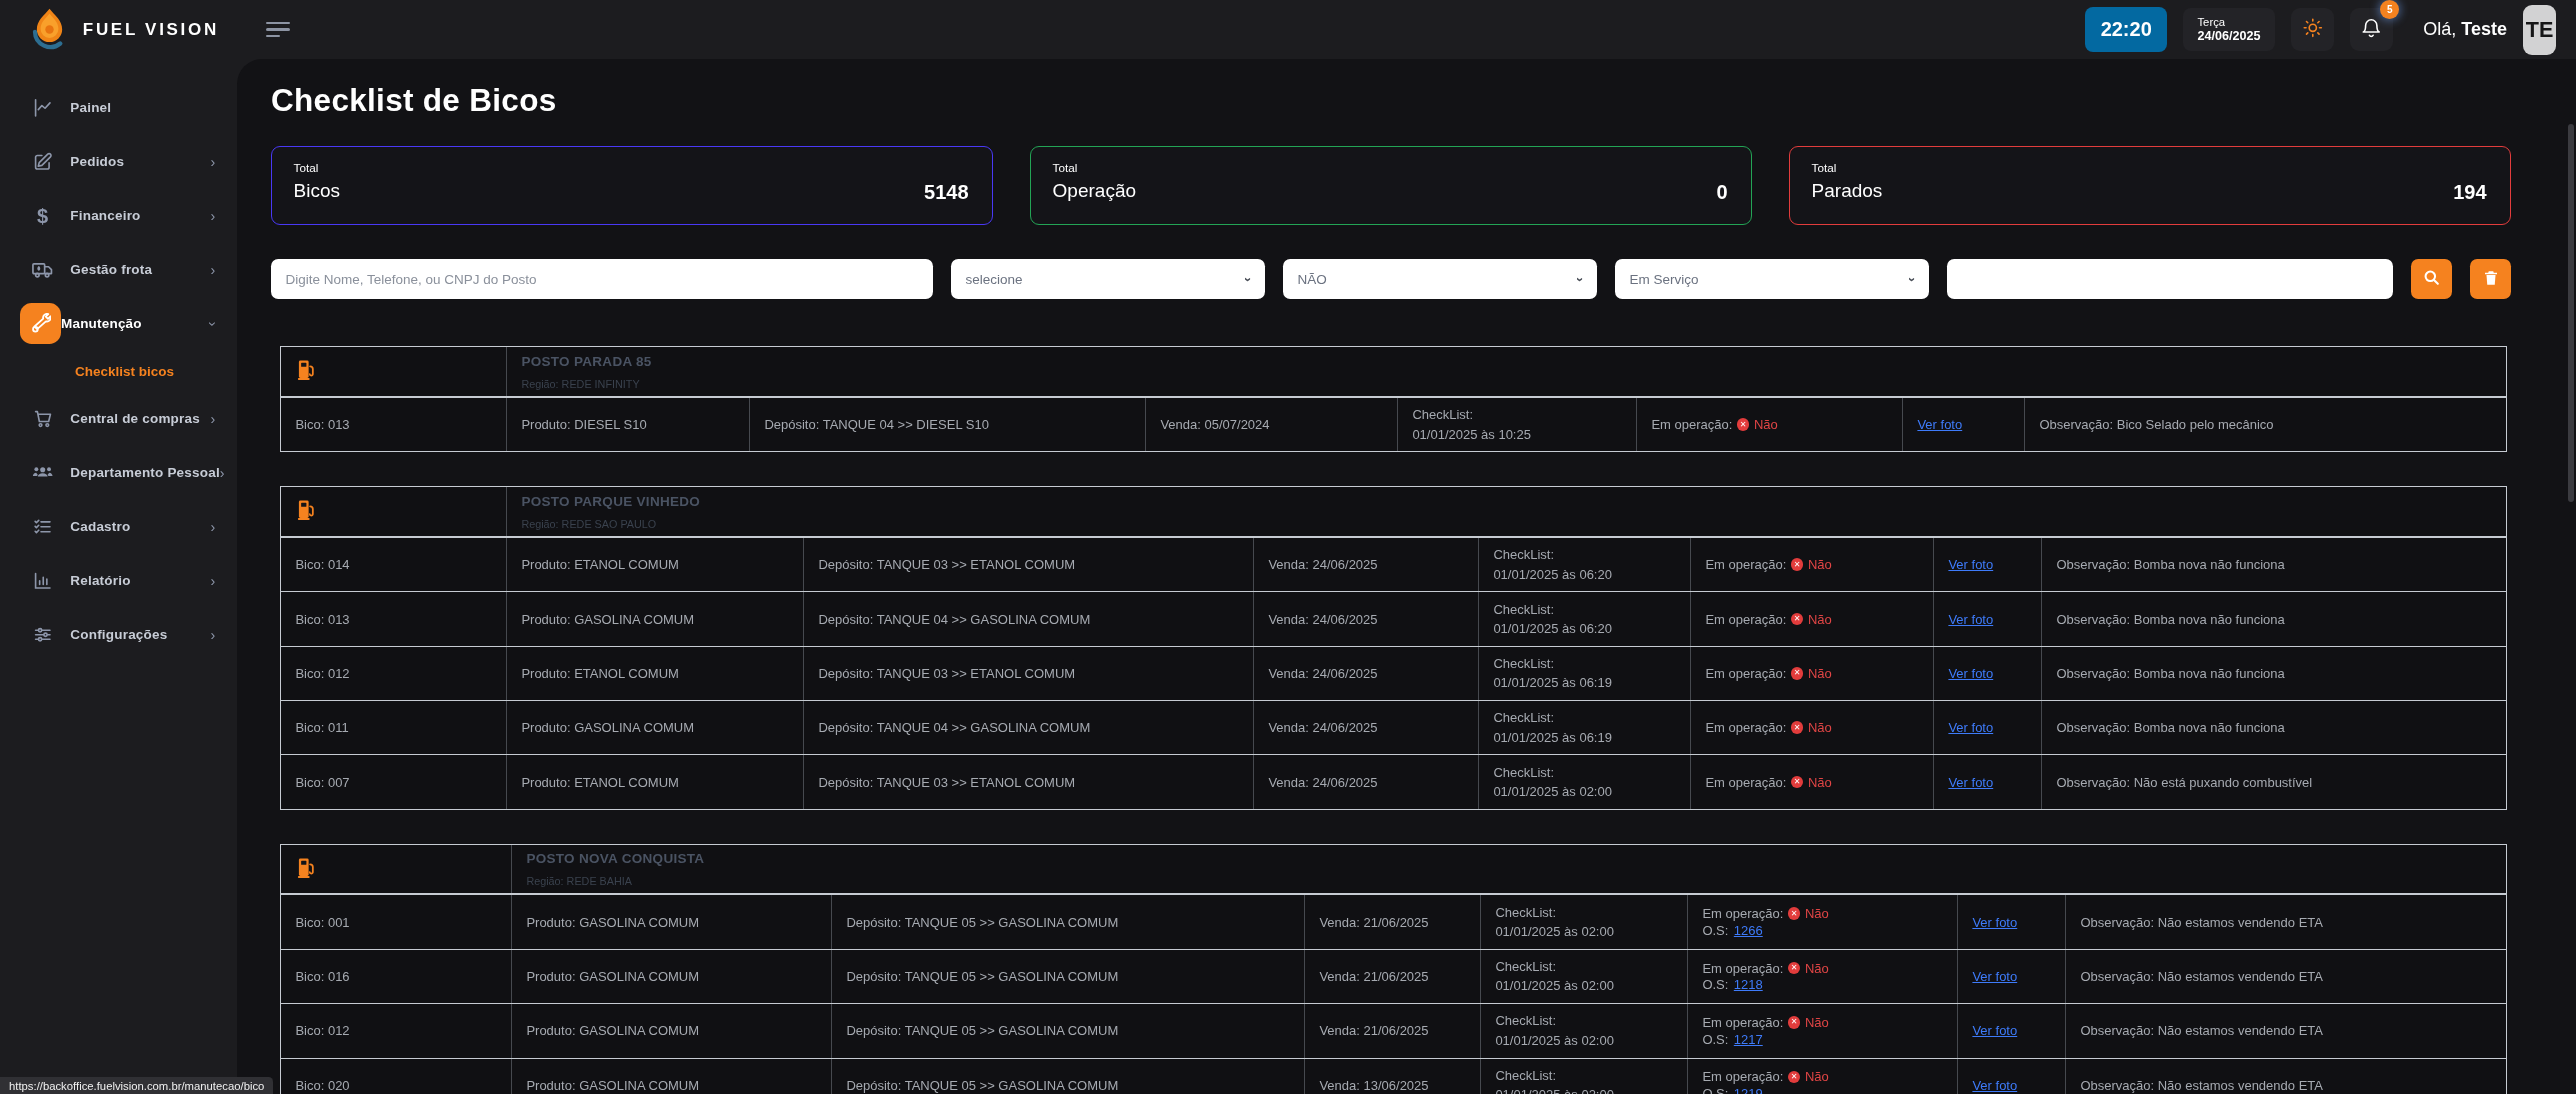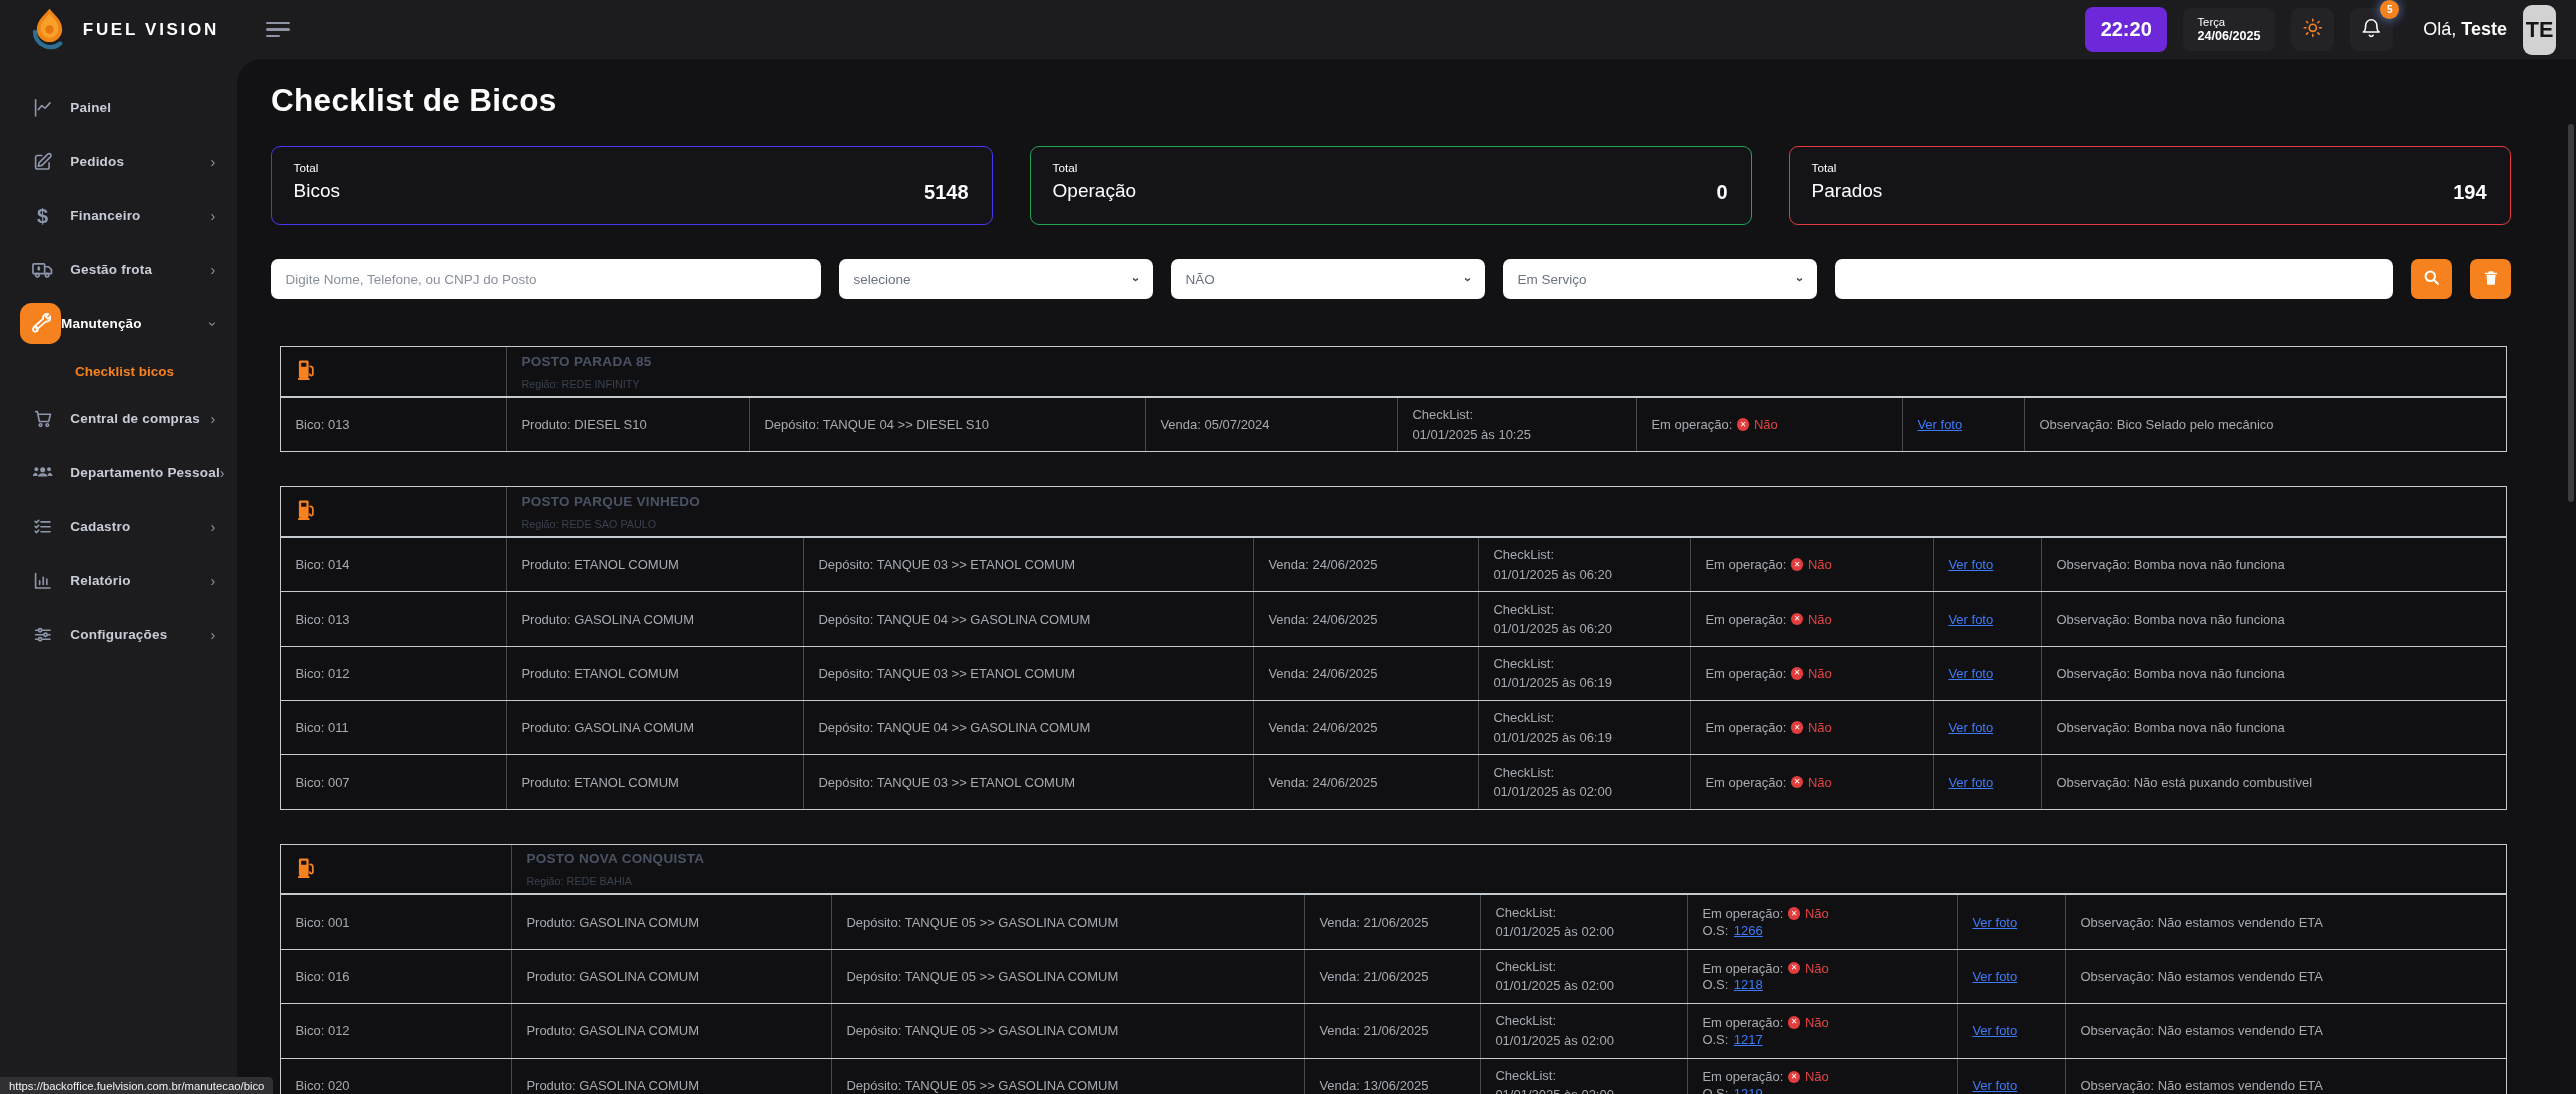--- a/index.html
+++ b/index.html
@@ -9,21 +9,21 @@
     background:#1c1c1f; color:#e8e8ea; overflow:hidden; position:relative;
   }
   
   .topbar { height:59px; display:flex; align-items:center; background:#1c1c1f; }
   .brand { width:237px; display:flex; align-items:center; gap:10.8px; padding-left:27px; cursor:pointer; }
   .brand-name { font-size:17px; font-weight:800; letter-spacing:2.7px; color:#fff; white-space:nowrap; }
   .hamburger { margin-left:29px; display:flex; flex-direction:column; gap:4.5px; cursor:pointer; }
   .hamburger span { height:2.3px; background:#8d94a3; border-radius:1.8px; display:block; }
   .hamburger .l1{ width:24px; } .hamburger .l2{ width:24px; } .hamburger .l3{ width:13.5px; }
   .top-right { margin-left:auto; display:flex; align-items:center; gap:16px; padding-right:20px; }
-  .time-badge { background:#6d28d9; color:#fff; font-size:20px; font-weight:700; padding:10.8px 15.3px; border-radius:8px; }
+  .time-badge { background:#0369a1; color:#fff; font-size:20px; font-weight:700; padding:10.8px 15.3px; border-radius:8px; }
   .date-badge { background:#232327; color:#fff; border-radius:8px; padding:6.3px 14.4px; line-height:1.25; }
   .date-badge .wd { font-size:11.3px; font-weight:400; }
   .date-badge .dt { font-size:12.6px; font-weight:700; }
   .sq-btn { width:43px; height:43px; background:#232327; border-radius:9px; display:flex; align-items:center; justify-content:center; cursor:pointer; position:relative; border:none; }
   .bell-badge { position:absolute; top:-8px; right:-6.3px; min-width:19px; height:19px; border-radius:50%;
     background:#f5821f; color:#fff; font-size:10px; font-weight:700; display:flex; align-items:center; justify-content:center;
     box-shadow:0 0 9px 1.8px rgba(120,170,255,.45); }
   .greeting { font-size:18px; color:#fff; margin-left:14.4px; }
   .greeting b { font-weight:800; }
   .avatar { width:33px; height:50px; background:#d2d2d3; color:#161617; font-size:21.6px; font-weight:800;
@@ -50,21 +50,21 @@
     display:flex; justify-content:space-between; }
   .card .cl { line-height:1.45; }
   .card .small { font-size:11.7px; color:#fff; }
   .card .name { font-size:19px; color:#fff; font-weight:500; }
   .card .val { font-size:20px; color:#fff; font-weight:600; align-self:center; }
   
   .filters { display:flex; gap:18px; margin-top:34px; }
   .f-input, .f-select { background:#fff; border-radius:7.2px; height:40px; border:none; font-size:13.5px;
     color:#3d434d; padding:0 14.4px; font-family:inherit; }
   .f-input::placeholder { color:#8a909b; }
-  .f-input.main { width:550px; }
+  .f-input.main { width:662px; }
   .f-select { width:314px; display:flex; align-items:center; justify-content:space-between; cursor:pointer; color:#6b7280; }
   .f-select .sv-chev { color:#4a4f58; font-size:13.5px; display:inline-block; transform:rotate(90deg); font-weight:600; }
   .f-input.extra { flex:1; }
   .act-btn { width:41px; height:40px; background:#f5821f; border:none; border-radius:7.2px; display:flex;
     align-items:center; justify-content:center; cursor:pointer; flex-shrink:0; }
   
   .groups { margin-top:47px; margin-left:9px; margin-right:3.6px; }
   .group { border:1.8px solid #c6cbd2; background:#101013; margin-bottom:34px; }
   .g-head { display:grid; border-bottom:1.8px solid #c6cbd2; }
   .t1 .g-head, .t2 .g-head { grid-template-columns:225px 1fr; }

